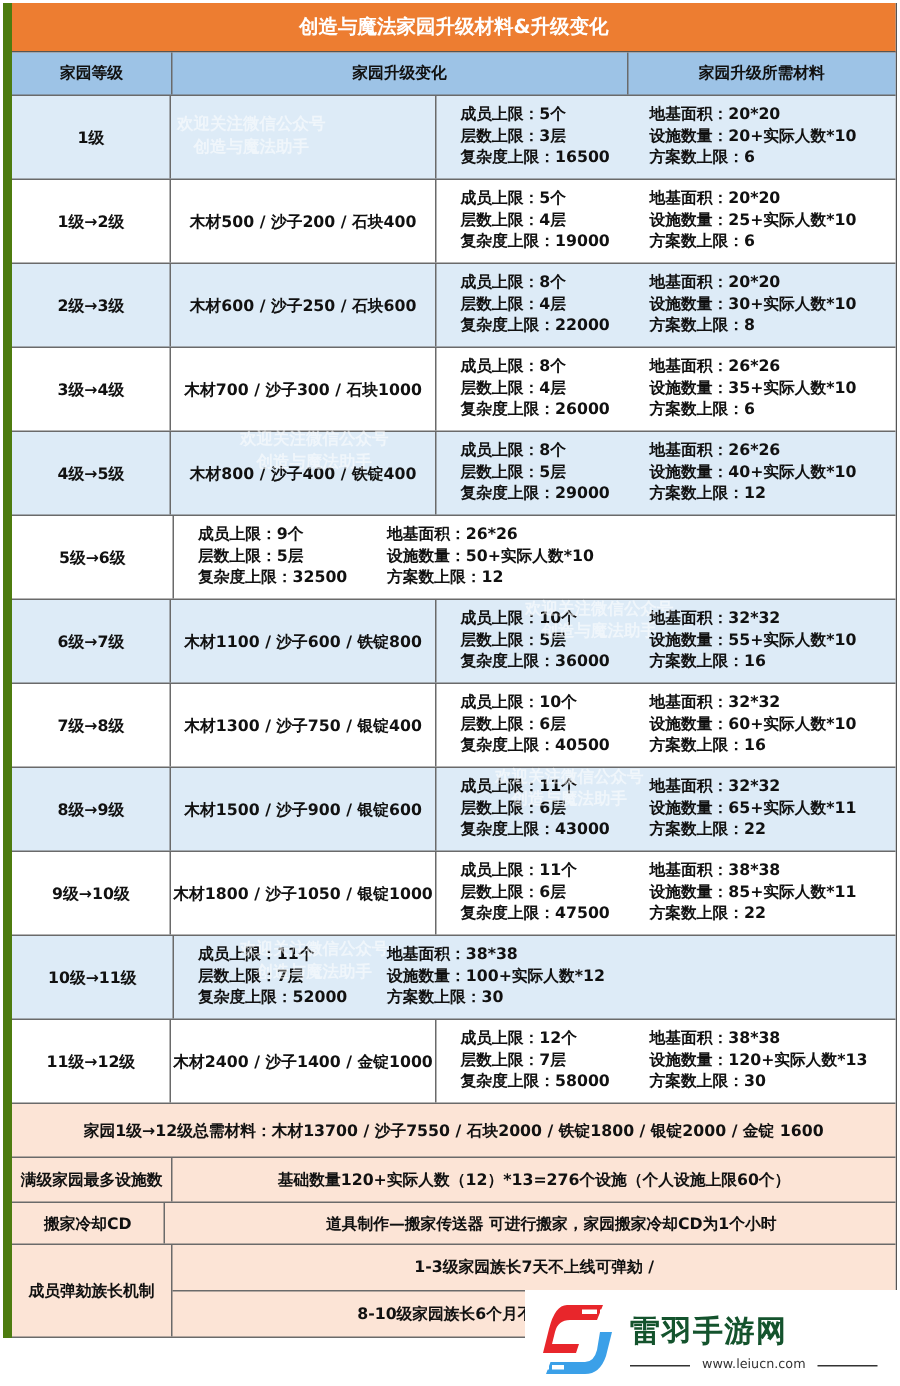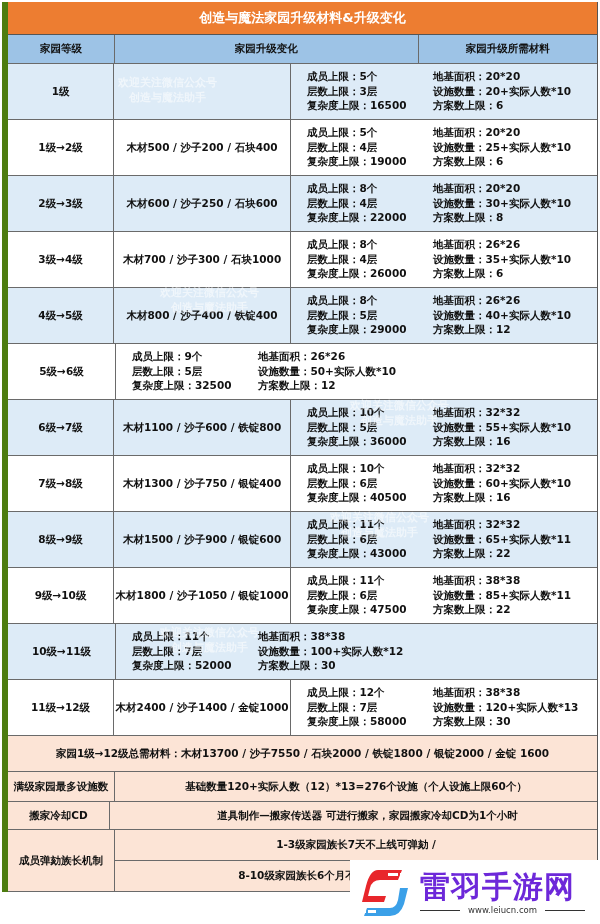--- a/index.html
+++ b/index.html
@@ -42,21 +42,21 @@
     .impeach { height: 62px; }
     .impeach .wide { flex-direction: column; padding: 0; }
     .impeach .sub { height: 31px; width: 100%; display: flex; align-items: center; justify-content: center; }
     .impeach .sub:first-child { border-bottom: 1px solid #6a6a6a; }
 
     .watermark { position: absolute; color: rgba(255,255,255,0.55); font-size: 11px; font-weight: bold; text-align: center; line-height: 15px; pointer-events: none; }
 
     .logo { position: absolute; left: 350px; top: 860px; width: 250px; height: 64px; background: #ffffff; display: flex; align-items: center; }
     .logo-mark { width: 56px; height: 56px; position: relative; margin-left: 6px; }
     .logo-text-wrap { display: flex; flex-direction: column; margin-left: 8px; }
-    .logo-name { font-family: "DejaVu Serif", "Liberation Serif", serif; font-size: 30px; font-weight: bold; color: #6d28d9; letter-spacing: 1px; line-height: 36px; }
+    .logo-name { font-family: "DejaVu Serif", "Liberation Serif", serif; font-size: 20px; font-weight: bold; color: #14532d; letter-spacing: 1px; line-height: 36px; }
     .logo-url { font-size: 8.5px; color: #333; display: flex; align-items: center; gap: 8px; }
     .logo-url .line { flex: 1; height: 1px; background: #333; width: 40px; }
   </style>
 </head>
 <body>
 
 <div class="sheet">
   <div class="title">创造与魔法家园升级材料&amp;升级变化</div>
 
   <div class="grid-row header">

